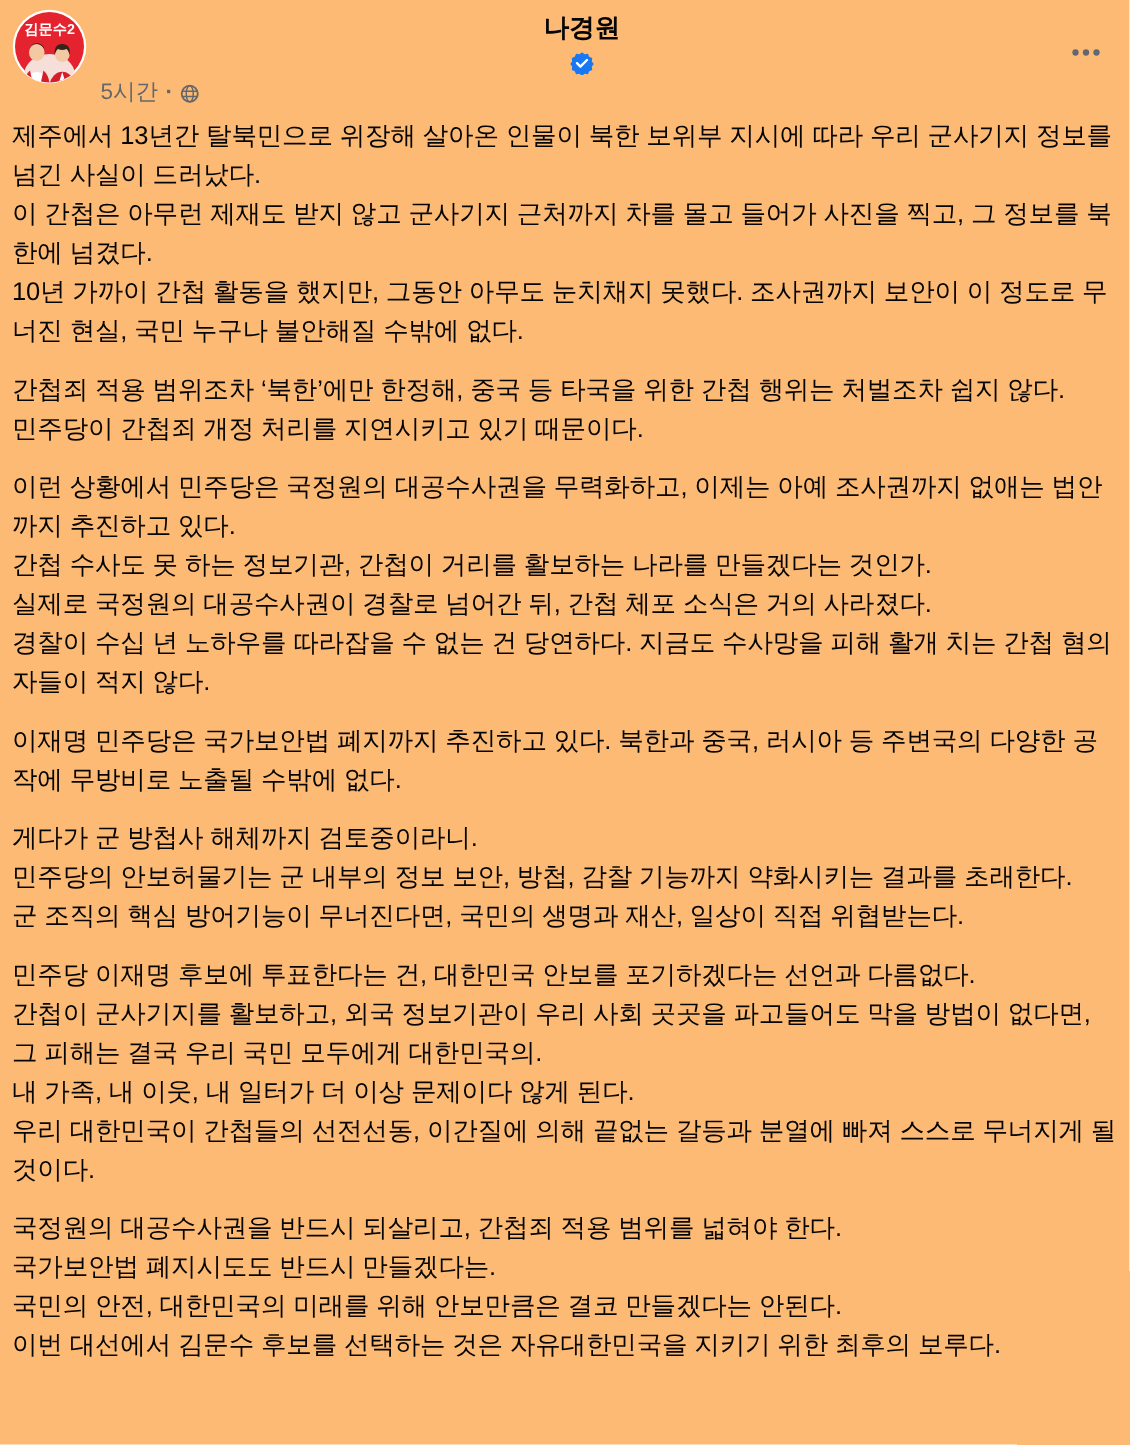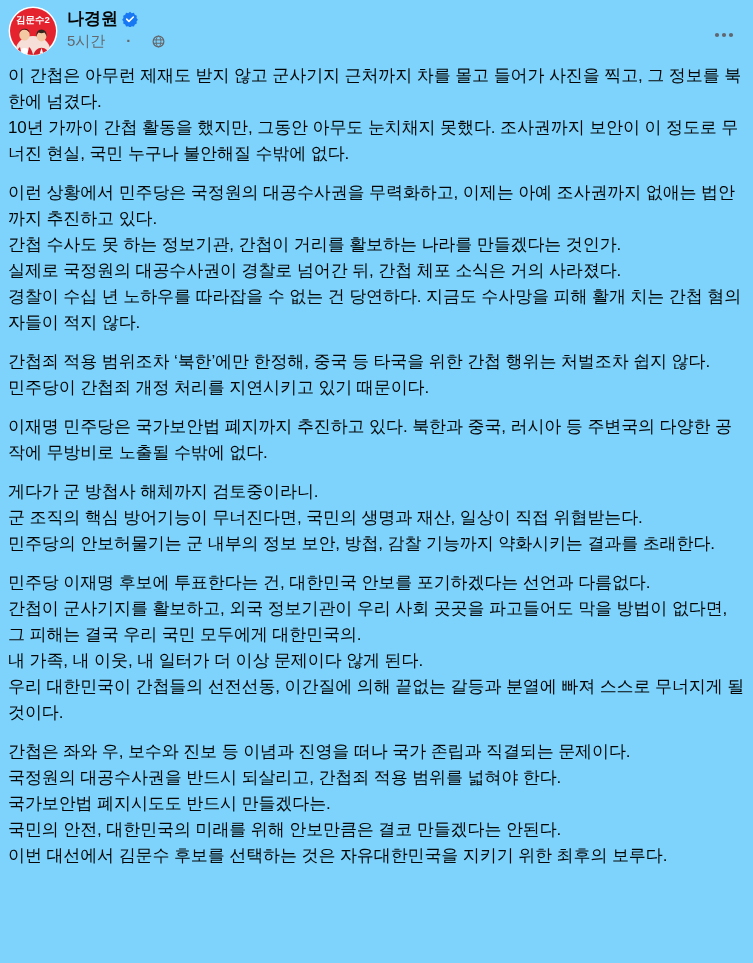--- a/index.html
+++ b/index.html
@@ -4,21 +4,21 @@
 <style>
   html, body {
     margin: 0;
     padding: 0;
     background: #ffffff;
     font-family: "Liberation Sans", "DejaVu Sans", sans-serif;
   }
   .page {
     width: 753px;
     height: 963px;
-    background: #7dd3fc;
+    background: #fdba74;
     overflow: hidden;
     position: relative;
   }
   
   .post-header {
     display: flex;
     align-items: flex-start;
     padding: 6px 14px 0 8px;
   }
   .avatar {
@@ -32,33 +32,34 @@
   .avatar svg { display: block; }
   .header-meta {
     margin-left: 9px;
     flex: 1 1 auto;
     padding-top: 2px;
   }
   .name-row {
     display: flex;
     align-items: center;
     gap: 4px;
+    flex-direction: column;
   }
   .profile-name {
     font-size: 17px;
     font-weight: 700;
     color: #050505;
     line-height: 21px;
     cursor: pointer;
   }
   .verified { display: inline-flex; margin-top: 1px; }
   .sub-row {
     display: flex;
     align-items: center;
-    gap: 20px;
+    gap: 4px;
     margin-top: 3px;
     font-size: 15px;
     color: #65676b;
     line-height: 18px;
   }
   .timestamp { cursor: pointer; }
   .meta-dot { font-weight: 700; padding: 0 1px; }
   .globe { display: inline-flex; margin-top: 1px; }
   .more-btn {
     flex: 0 0 auto;
@@ -146,50 +147,50 @@
         <circle cx="4" cy="11" r="2.1" fill="#606770"></circle>
         <circle cx="11" cy="11" r="2.1" fill="#606770"></circle>
         <circle cx="18" cy="11" r="2.1" fill="#606770"></circle>
       </svg>
     </div>
 
   </div>
 
   <div class="post-body" id="post-body">
       <div class="post-paragraph">
+        <div class="post-line">제주에서 13년간 탈북민으로 위장해 살아온 인물이 북한 보위부 지시에 따라 우리 군사기지 정보를 넘긴 사실이 드러났다.</div>
         <div class="post-line">이 간첩은 아무런 제재도 받지 않고 군사기지 근처까지 차를 몰고 들어가 사진을 찍고, 그 정보를 북한에 넘겼다.</div>
         <div class="post-line">10년 가까이 간첩 활동을 했지만, 그동안 아무도 눈치채지 못했다. 조사권까지 보안이 이 정도로 무너진 현실, 국민 누구나 불안해질 수밖에 없다.</div>
+      </div>
+      <div class="post-paragraph">
+        <div class="post-line">간첩죄 적용 범위조차 ‘북한’에만 한정해, 중국 등 타국을 위한 간첩 행위는 처벌조차 쉽지 않다.</div>
+        <div class="post-line">민주당이 간첩죄 개정 처리를 지연시키고 있기 때문이다.</div>
       </div>
       <div class="post-paragraph">
         <div class="post-line">이런 상황에서 민주당은 국정원의 대공수사권을 무력화하고, 이제는 아예 조사권까지 없애는 법안까지 추진하고 있다.</div>
         <div class="post-line">간첩 수사도 못 하는 정보기관, 간첩이 거리를 활보하는 나라를 만들겠다는 것인가.</div>
         <div class="post-line">실제로 국정원의 대공수사권이 경찰로 넘어간 뒤, 간첩 체포 소식은 거의 사라졌다.</div>
         <div class="post-line">경찰이 수십 년 노하우를 따라잡을 수 없는 건 당연하다. 지금도 수사망을 피해 활개 치는 간첩 혐의자들이 적지 않다.</div>
       </div>
       <div class="post-paragraph">
-        <div class="post-line">간첩죄 적용 범위조차 ‘북한’에만 한정해, 중국 등 타국을 위한 간첩 행위는 처벌조차 쉽지 않다.</div>
-        <div class="post-line">민주당이 간첩죄 개정 처리를 지연시키고 있기 때문이다.</div>
-      </div>
-      <div class="post-paragraph">
         <div class="post-line">이재명 민주당은 국가보안법 폐지까지 추진하고 있다. 북한과 중국, 러시아 등 주변국의 다양한 공작에 무방비로 노출될 수밖에 없다.</div>
       </div>
       <div class="post-paragraph">
         <div class="post-line">게다가 군 방첩사 해체까지 검토중이라니.</div>
+        <div class="post-line">민주당의 안보허물기는 군 내부의 정보 보안, 방첩, 감찰 기능까지 약화시키는 결과를 초래한다.</div>
         <div class="post-line">군 조직의 핵심 방어기능이 무너진다면, 국민의 생명과 재산, 일상이 직접 위협받는다.</div>
-        <div class="post-line">민주당의 안보허물기는 군 내부의 정보 보안, 방첩, 감찰 기능까지 약화시키는 결과를 초래한다.</div>
       </div>
       <div class="post-paragraph">
         <div class="post-line">민주당 이재명 후보에 투표한다는 건, 대한민국 안보를 포기하겠다는 선언과 다름없다.</div>
         <div class="post-line">간첩이 군사기지를 활보하고, 외국 정보기관이 우리 사회 곳곳을 파고들어도 막을 방법이 없다면,</div>
         <div class="post-line">그 피해는 결국 우리 국민 모두에게 대한민국의.</div>
         <div class="post-line">내 가족, 내 이웃, 내 일터가 더 이상 문제이다 않게 된다.</div>
         <div class="post-line">우리 대한민국이 간첩들의 선전선동, 이간질에 의해 끝없는 갈등과 분열에 빠져 스스로 무너지게 될 것이다.</div>
       </div>
       <div class="post-paragraph">
-        <div class="post-line">간첩은 좌와 우, 보수와 진보 등 이념과 진영을 떠나 국가 존립과 직결되는 문제이다.</div>
         <div class="post-line">국정원의 대공수사권을 반드시 되살리고, 간첩죄 적용 범위를 넓혀야 한다.</div>
         <div class="post-line">국가보안법 폐지시도도 반드시 만들겠다는.</div>
         <div class="post-line">국민의 안전, 대한민국의 미래를 위해 안보만큼은 결코 만들겠다는 안된다.</div>
         <div class="post-line">이번 대선에서 김문수 후보를 선택하는 것은 자유대한민국을 지키기 위한 최후의 보루다.</div>
       </div>
     </div>
 
 </div>
 
 </body></html>

